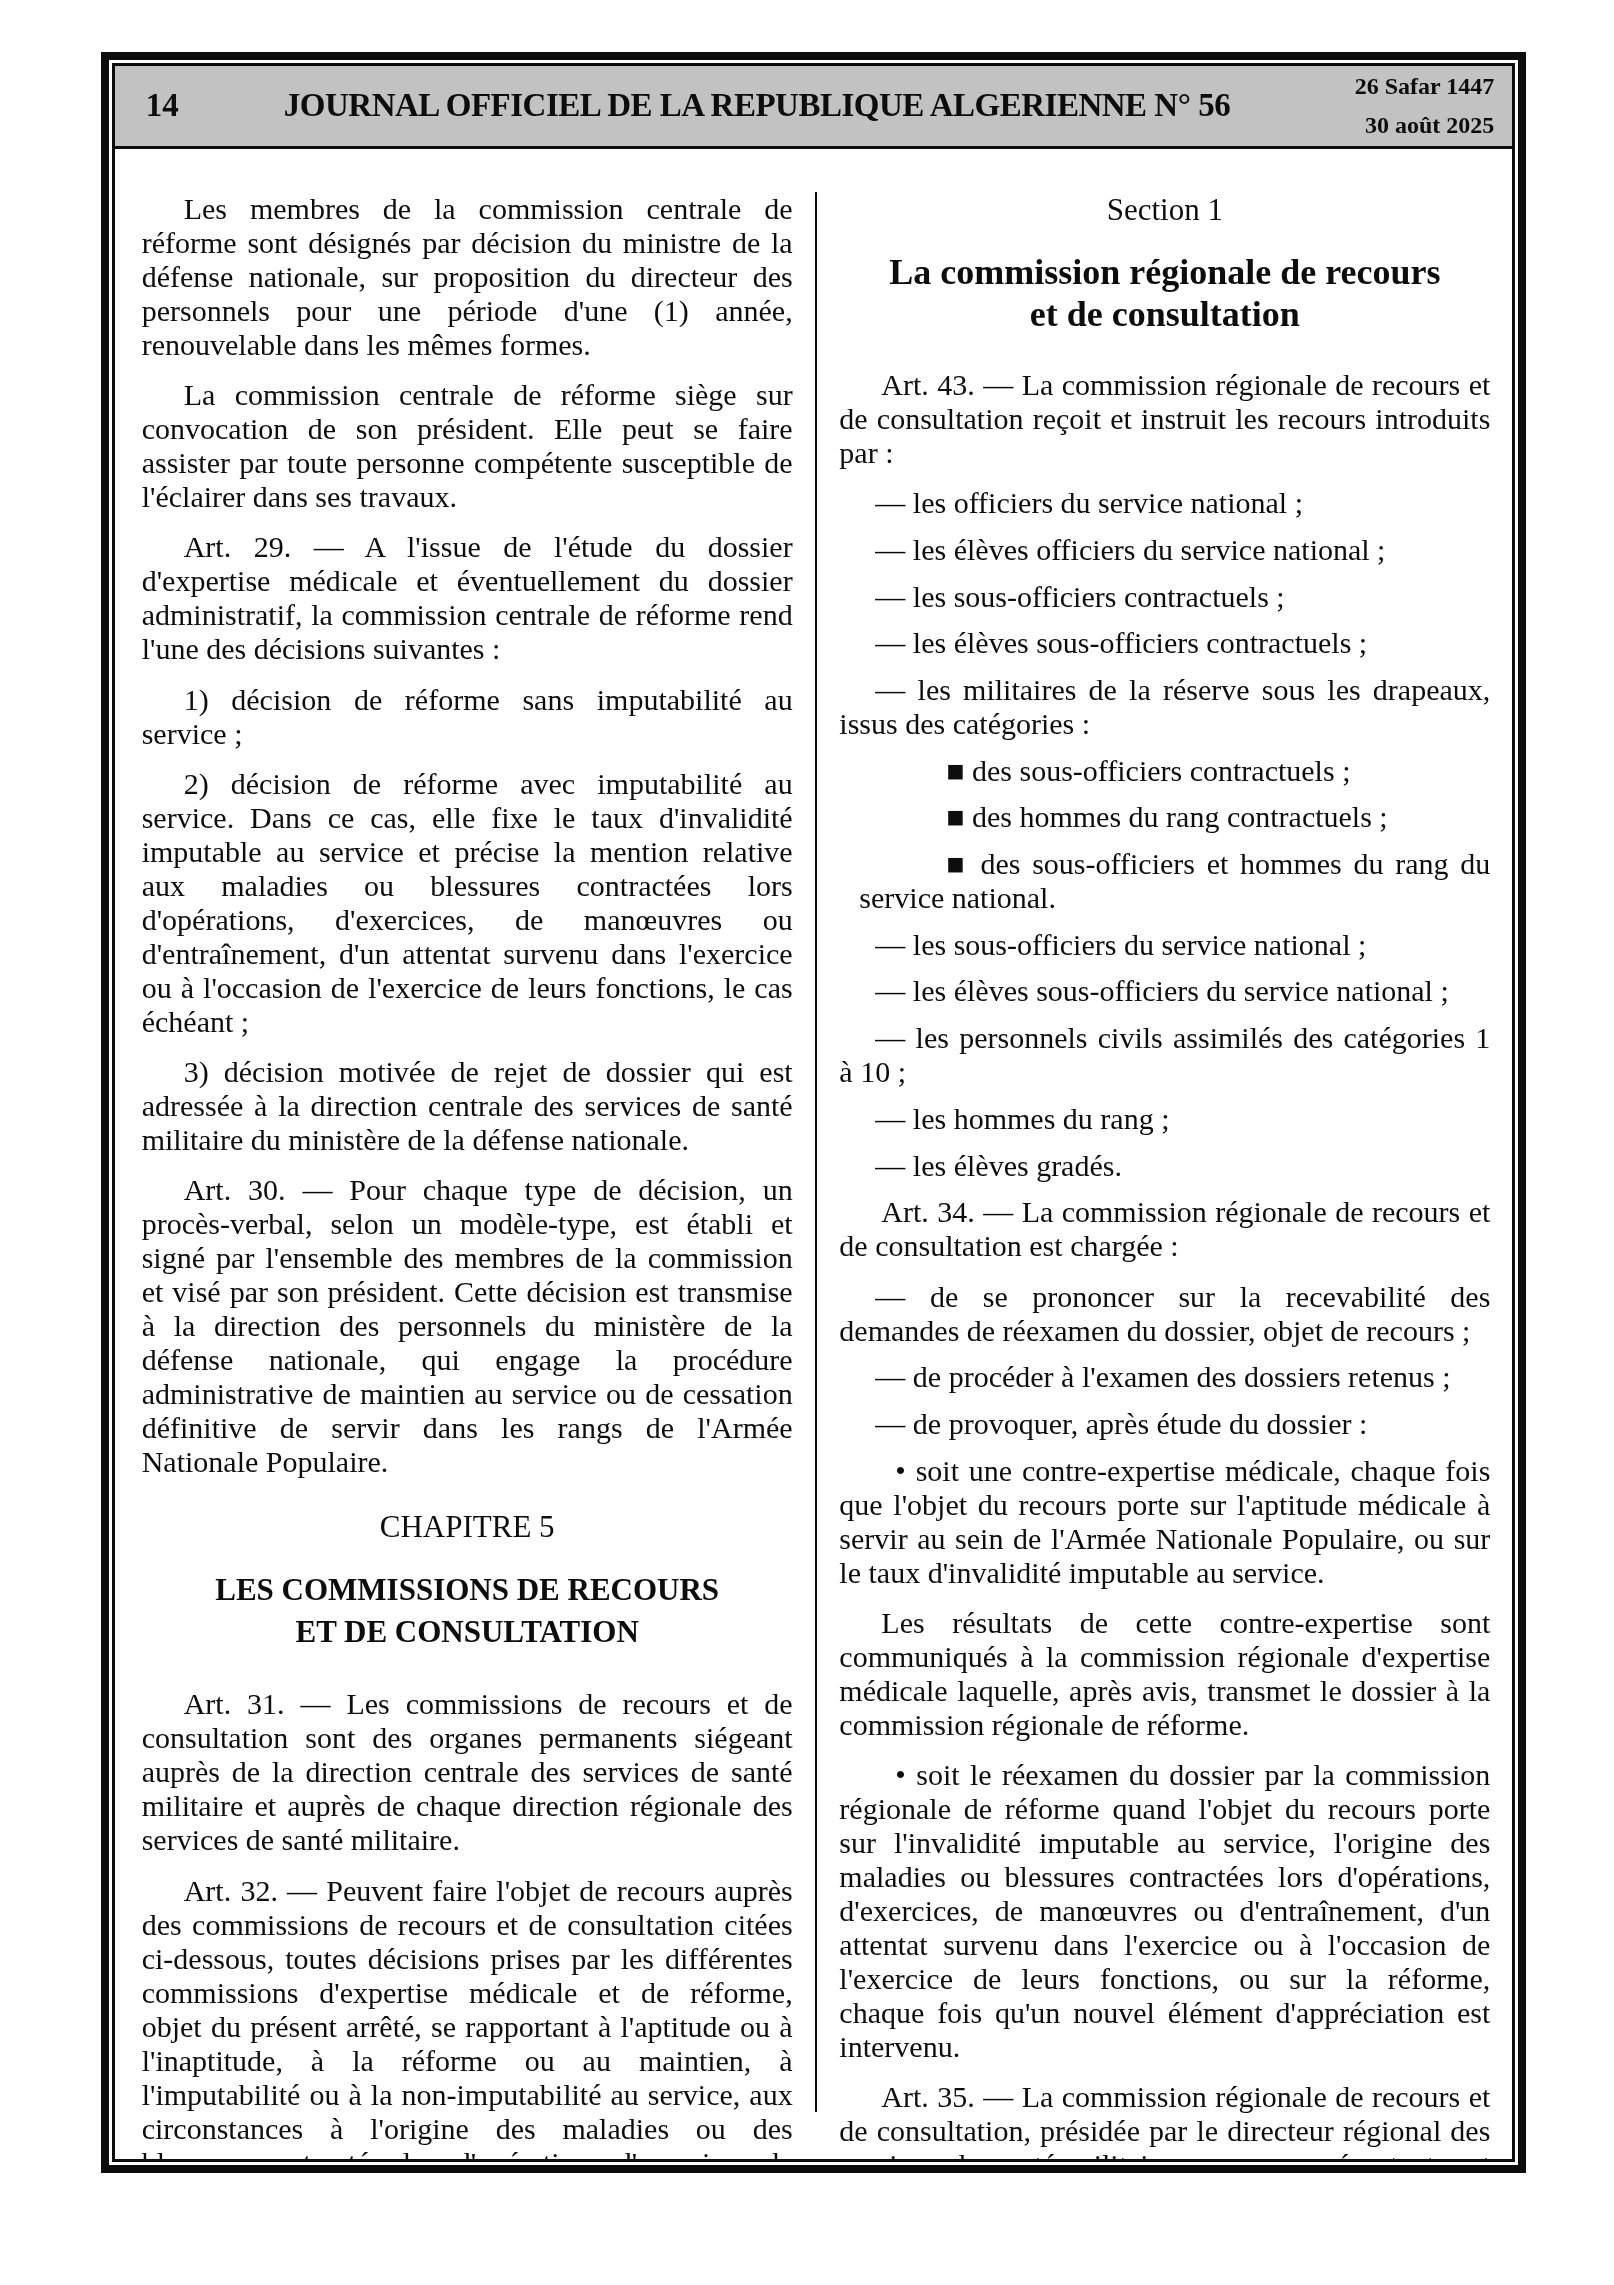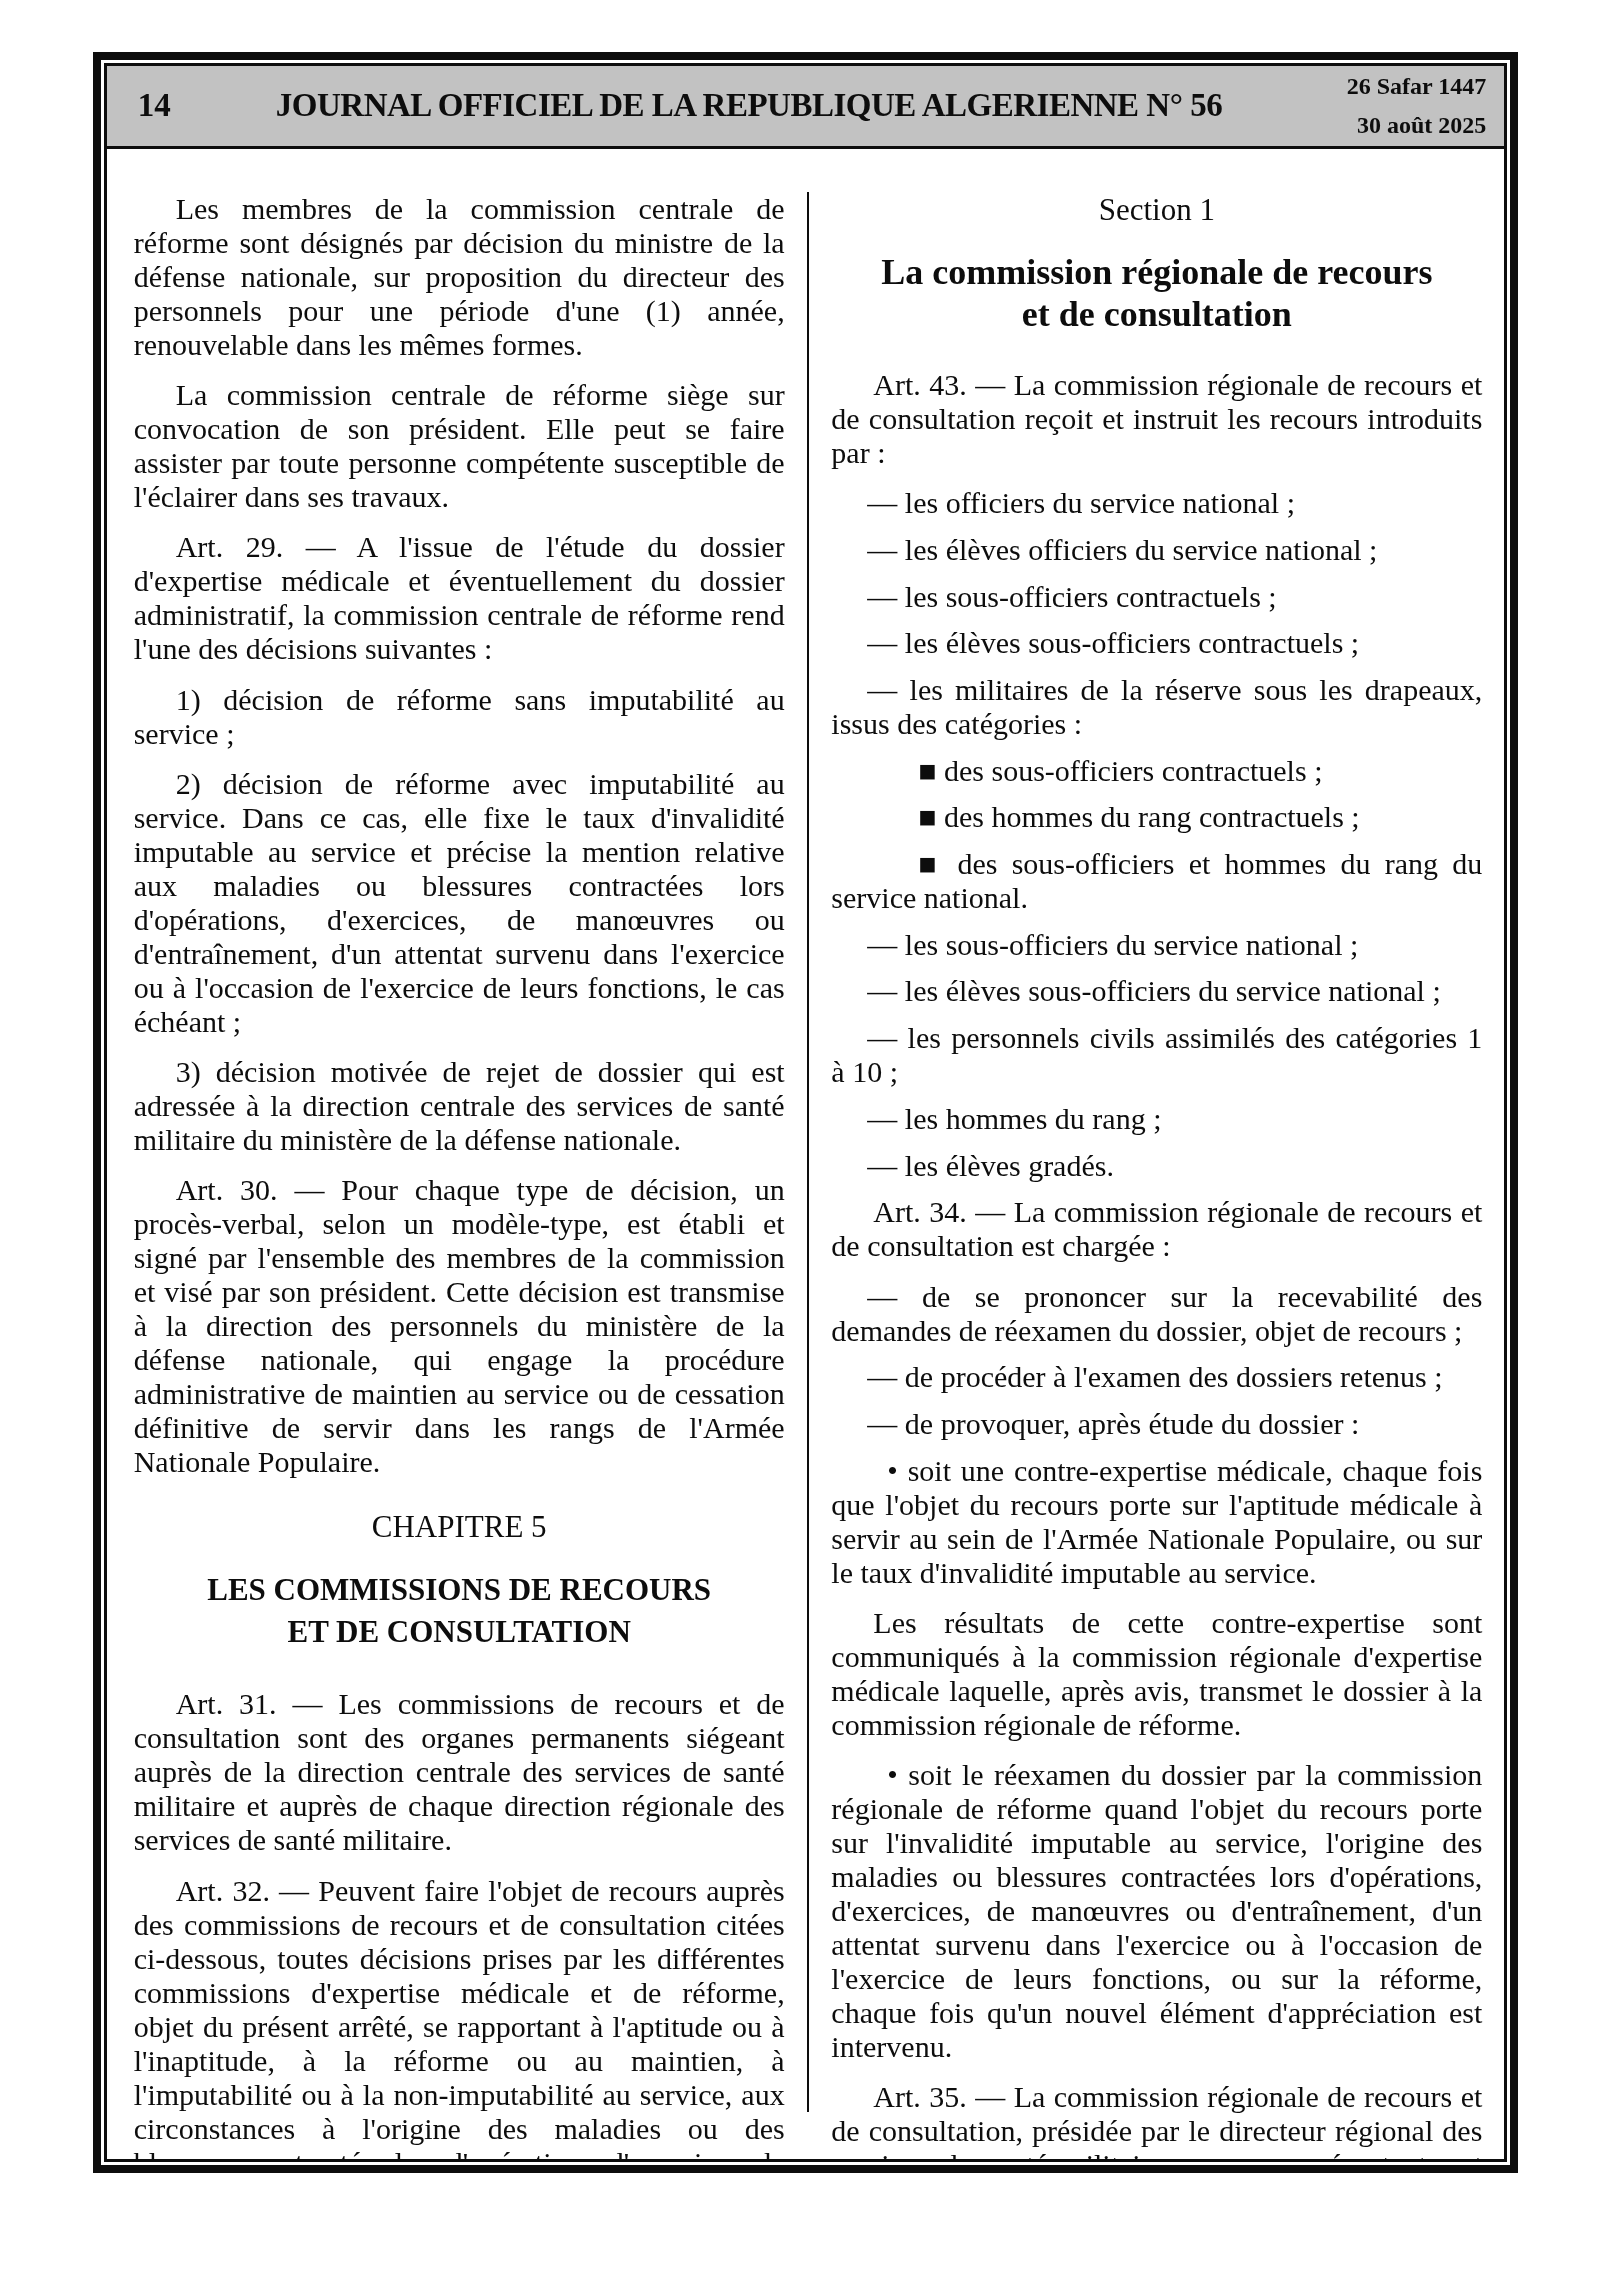--- a/index.html
+++ b/index.html
@@ -5,21 +5,21 @@
   html,body { margin:0; padding:0; }
   body {
     width:1615px; height:2285px;
     background:#ffffff;
     font-family:"Liberation Serif", serif;
     color:#0d0d0d;
     position:relative;
     -webkit-font-smoothing:antialiased;
   }
   .frame {
-    position:absolute; left:93px; top:52px;
+    position:absolute; left:101px; top:52px;
     width:1425px; height:2121px;
     box-sizing:border-box;
     border:8.1px solid #0d0d0d;
     padding:2.7px;
     background:#ffffff;
   }
   .frame-inner {
     box-sizing:border-box;
     width:100%; height:100%;
     border:3.6px solid #0d0d0d;
@@ -61,21 +61,21 @@
     line-height:34px;
     text-align:justify;
   }
   .divider {
     flex:0 0 2.7px;
     background:#0d0d0d;
     margin:0 22px 47px 22px;
   }
   .col p { margin:0 0 16.3px 0; text-indent:42px; }
   .col p.dash   { text-indent:36px; margin-bottom:12.7px; }
-  .col p.square { text-indent:87px; margin-bottom:12.7px; }
+  .col p.square { text-indent:87px; margin-bottom:12.7px;margin-left:20px; }
   .col p.bullet { text-indent:56px; margin-bottom:16.3px; }
   .center { text-align:center; text-indent:0; }
   .chapter-label { margin:31px 0 25px 0; font-size:31px; }
   .chapter-title { font-weight:bold; font-size:31px; line-height:42px; margin:0 0 34px 0; }
   .section-label { margin:1.8px 0 23.5px 0; font-size:31px; }
   .section-title { font-weight:bold; font-size:36px; line-height:42px; margin:0 0 33px 0; }
 </style>
 </head>
 <body>
 

